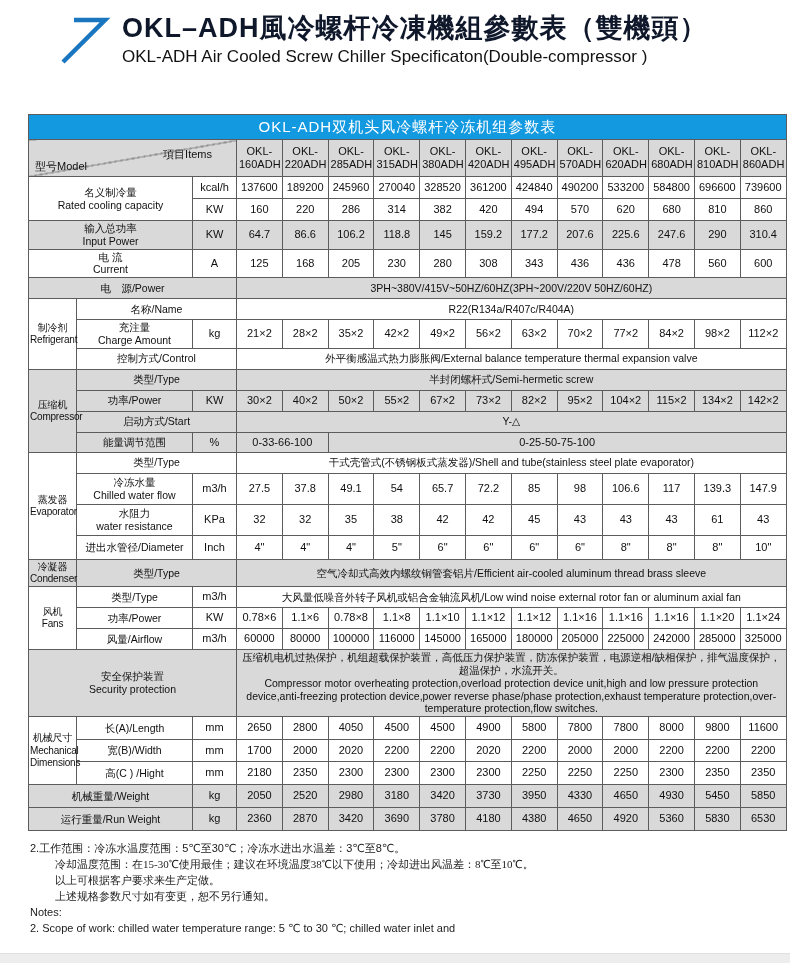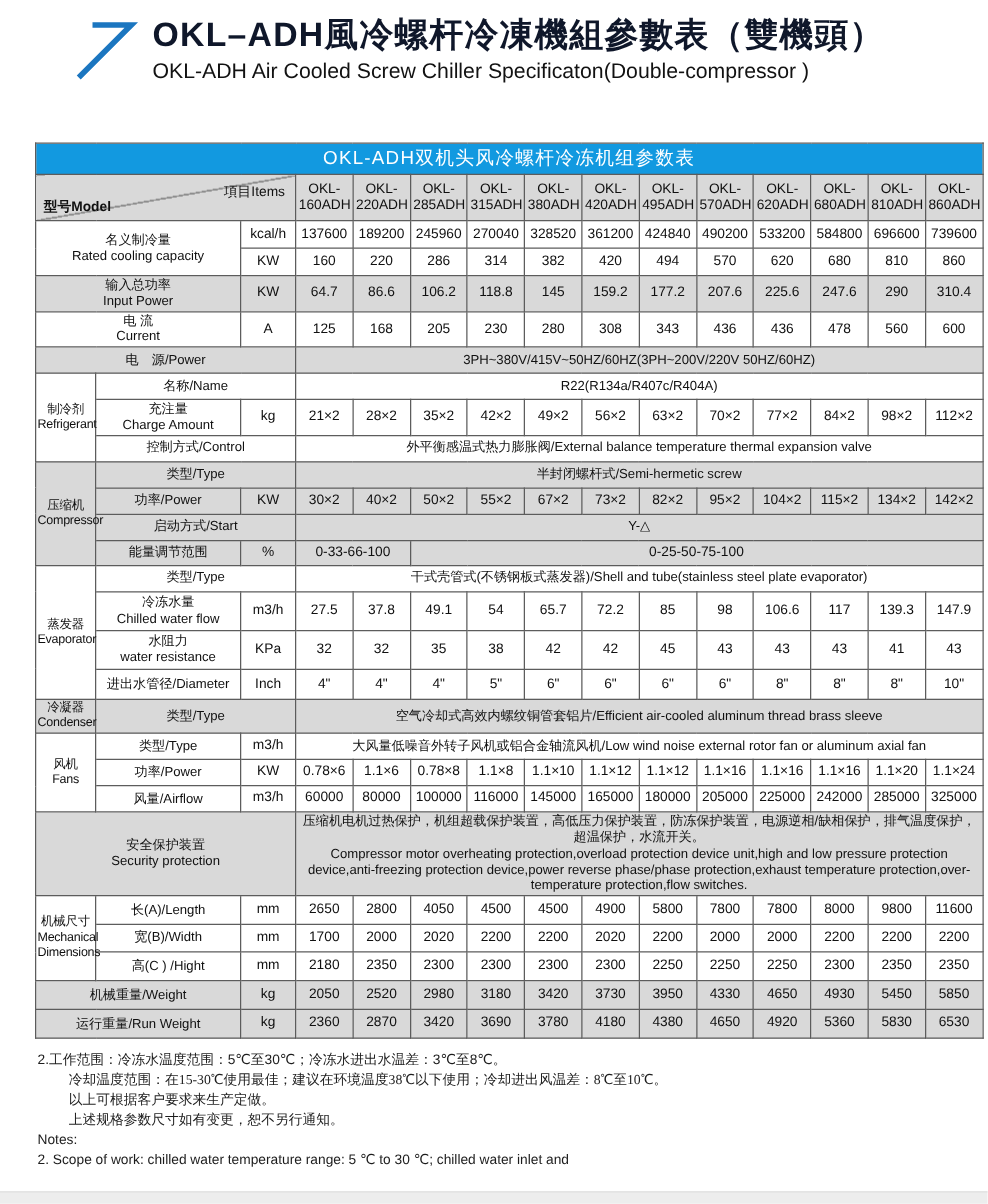--- a/index.html
+++ b/index.html
@@ -36,22 +36,22 @@
   .corner {
     position:relative;
     background:
       linear-gradient(to bottom right,
         rgba(0,0,0,0) calc(50% - 0.7px),
         #8e8e8e calc(50% - 0.7px),
         #8e8e8e calc(50% + 0.7px),
         rgba(0,0,0,0) calc(50% + 0.7px)),
       #d9d9d9 !important;
   }
-  .corner .c-model { position:absolute; left:6px; bottom:3px; font-size:11px;font-weight:bold; }
-  .corner .c-items { position:absolute; right:8px; top:8px; font-size:11px; }
+  .corner .c-model { position:absolute; left:6px; bottom:3px; font-size:11px; }
+  .corner .c-items { position:absolute; right:24px; top:8px; font-size:11px; }
   .ln { display:block; }
   .sec-cell { font-size:10px; letter-spacing:-0.2px; }
   .lbl-cell { font-size:10.5px; }
   .wide-val { font-size:10.5px; }
   .security-text { text-align:left; padding:3px 6px; font-size:10.5px; line-height:1.35; }
 
   
   .notes { margin:10px 0 0 30px; font-size:11px; line-height:1.45; color:#1c1c1c; }
   .notes-cn div { white-space:pre-wrap; }
   .notes-cn div:not(:first-child) { padding-left:25px;font-family:Liberation Serif, serif; }
@@ -289,21 +289,21 @@
     <td>32</td>
           <td>32</td>
           <td>35</td>
           <td>38</td>
           <td>42</td>
           <td>42</td>
           <td>45</td>
           <td>43</td>
           <td>43</td>
           <td>43</td>
-          <td>41</td>
+          <td>61</td>
           <td>43</td>
         </tr>
     <tr style="height:24px">
       <td class="lbl-cell">进出水管径/Diameter</td>
       <td>Inch</td>
     <td>4"</td>
           <td>4"</td>
           <td>4"</td>
           <td>5"</td>
           <td>6"</td>

